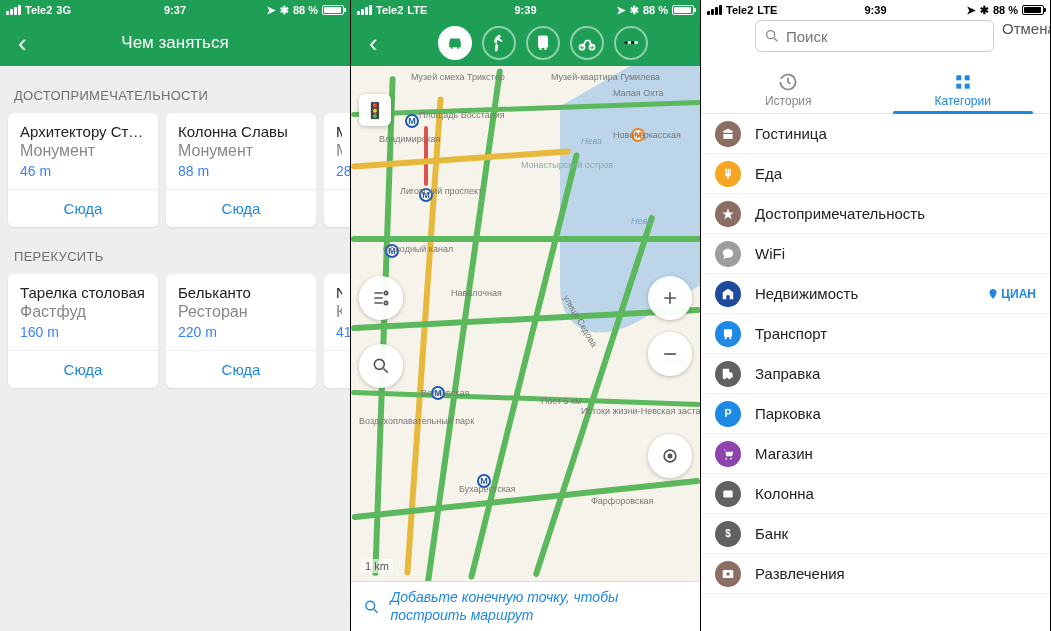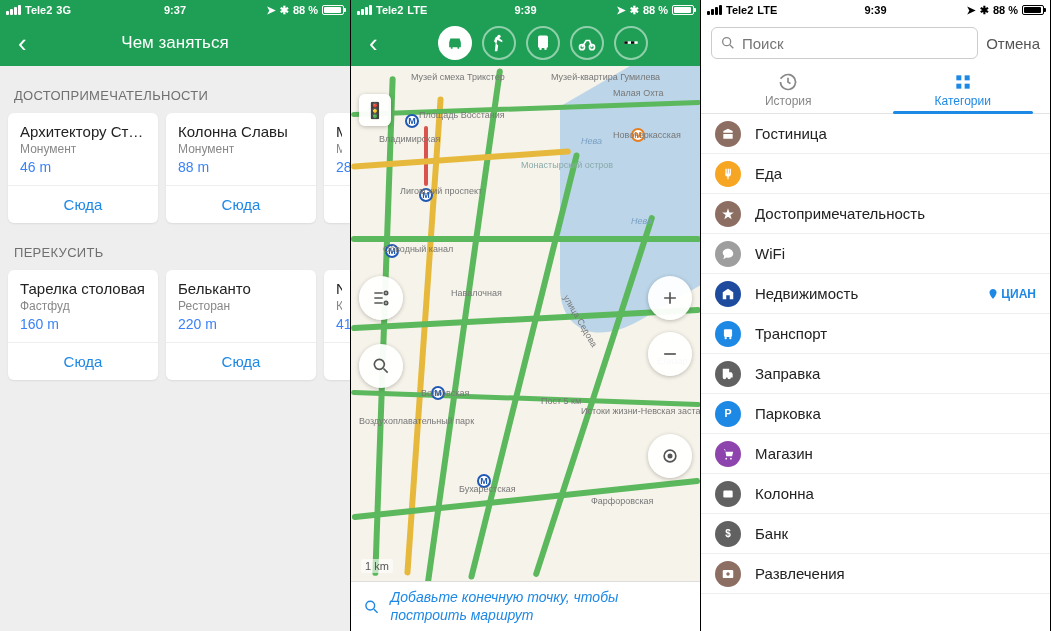--- a/index.html
+++ b/index.html
@@ -64,21 +64,21 @@
   .section-title { font-size:13px; color:#707070; letter-spacing:0.3px; padding:22px 14px 10px; }
   .cards-row { display:flex; gap:8px; padding:0 8px; }
   .card {
     background:#fff; border-radius:6px; width:150px; flex-shrink:0;
     box-shadow:0 1px 2px rgba(0,0,0,0.08);
     display:flex; flex-direction:column;
   }
   .card.peek { width:30px; overflow:hidden;}
   .card-top { padding:10px 12px 10px; }
   .card-name { font-size:15px; color:#222; white-space:nowrap; overflow:hidden; text-overflow:ellipsis;}
-  .card-sub { font-size:12px; color:#888; margin-top:2px; white-space:nowrap; overflow:hidden; text-overflow:ellipsis;}
+  .card-sub { font-size:16px; color:#888; margin-top:2px; white-space:nowrap; overflow:hidden; text-overflow:ellipsis;}
   .card-dist { font-size:14px; color:#3b82f6; margin-top:3px; }
   .card-btn { border-top:1px solid #eee; text-align:center; color:#1e88e5; font-size:15px; padding:10px 0;}
 
   
   .p2-bar { height:46px; background:#1f9f55; display:flex; align-items:center; gap:10px; padding:0 10px;}
   .mode-row { display:flex; gap:10px; flex:1; justify-content:center;}
   .mode {
     width:34px;height:34px;border-radius:50%;
     display:flex;align-items:center;justify-content:center;
     color:#fff; border:2px solid rgba(255,255,255,0.5);
@@ -86,21 +86,21 @@
   .mode.active{ background:#fff; color:#1f9f55; border-color:#fff;}
   .mode svg{width:20px;height:20px;}
   .maparea{position:absolute;top:66px;bottom:50px;left:0;right:0;background:#f6f3ea;overflow:hidden;}
   .fab{position:absolute;width:44px;height:44px;border-radius:50%;background:rgba(255,255,255,0.95);box-shadow:0 1px 4px rgba(0,0,0,0.25);display:flex;align-items:center;justify-content:center;color:#555;}
   .scalebar{position:absolute;left:10px;bottom:8px;font-size:11px;color:#555;background:rgba(255,255,255,0.6);padding:1px 4px;border-radius:2px;}
   .bottom-prompt{position:absolute;bottom:0;left:0;right:0;height:50px;background:#fff;display:flex;align-items:center;gap:10px;padding:12px 12px;border-top:1px solid #ddd;}
   .bottom-prompt .txt{color:#1e88e5;font-size:14px;line-height:1.25;font-style:italic;}
 
   
   .phone3 { background:#fff; }
-  .p3-top{height:46px;display:flex;align-items:center;gap:8px;padding:0 10px;}
+  .p3-top{height:46px;display:flex;align-items:flex-start;gap:8px;padding:0 10px;margin-left:44px;}
   .searchbox{flex:1;height:32px;background:#fff;border:1px solid #ccc;border-radius:6px;display:flex;align-items:center;padding:0 8px;gap:6px;}
   .searchbox input{border:none;outline:none;flex:1;font-size:15px;color:#333;background:transparent;}
   .cancel{color:#555;font-size:15px;}
   .tabs{height:48px;display:flex;border-bottom:1px solid #e3e3e3;}
   .tab{flex:1;display:flex;flex-direction:column;align-items:center;justify-content:center;gap:2px;font-size:12px;color:#888;position:relative;}
   .tab.active{color:#1e88e5;}
   .tab.active::after{content:"";position:absolute;bottom:-1px;left:10%;right:10%;height:3px;background:#1e88e5;border-radius:2px;}
   .catlist{position:absolute;top:114px;bottom:0;left:0;right:0;overflow:hidden;}
   .catitem{height:40px;display:flex;align-items:center;padding:0 14px;gap:14px;border-bottom:1px solid #eee;position:relative;}
   .caticon{width:26px;height:26px;border-radius:50%;display:flex;align-items:center;justify-content:center;color:#fff;flex-shrink:0;}

